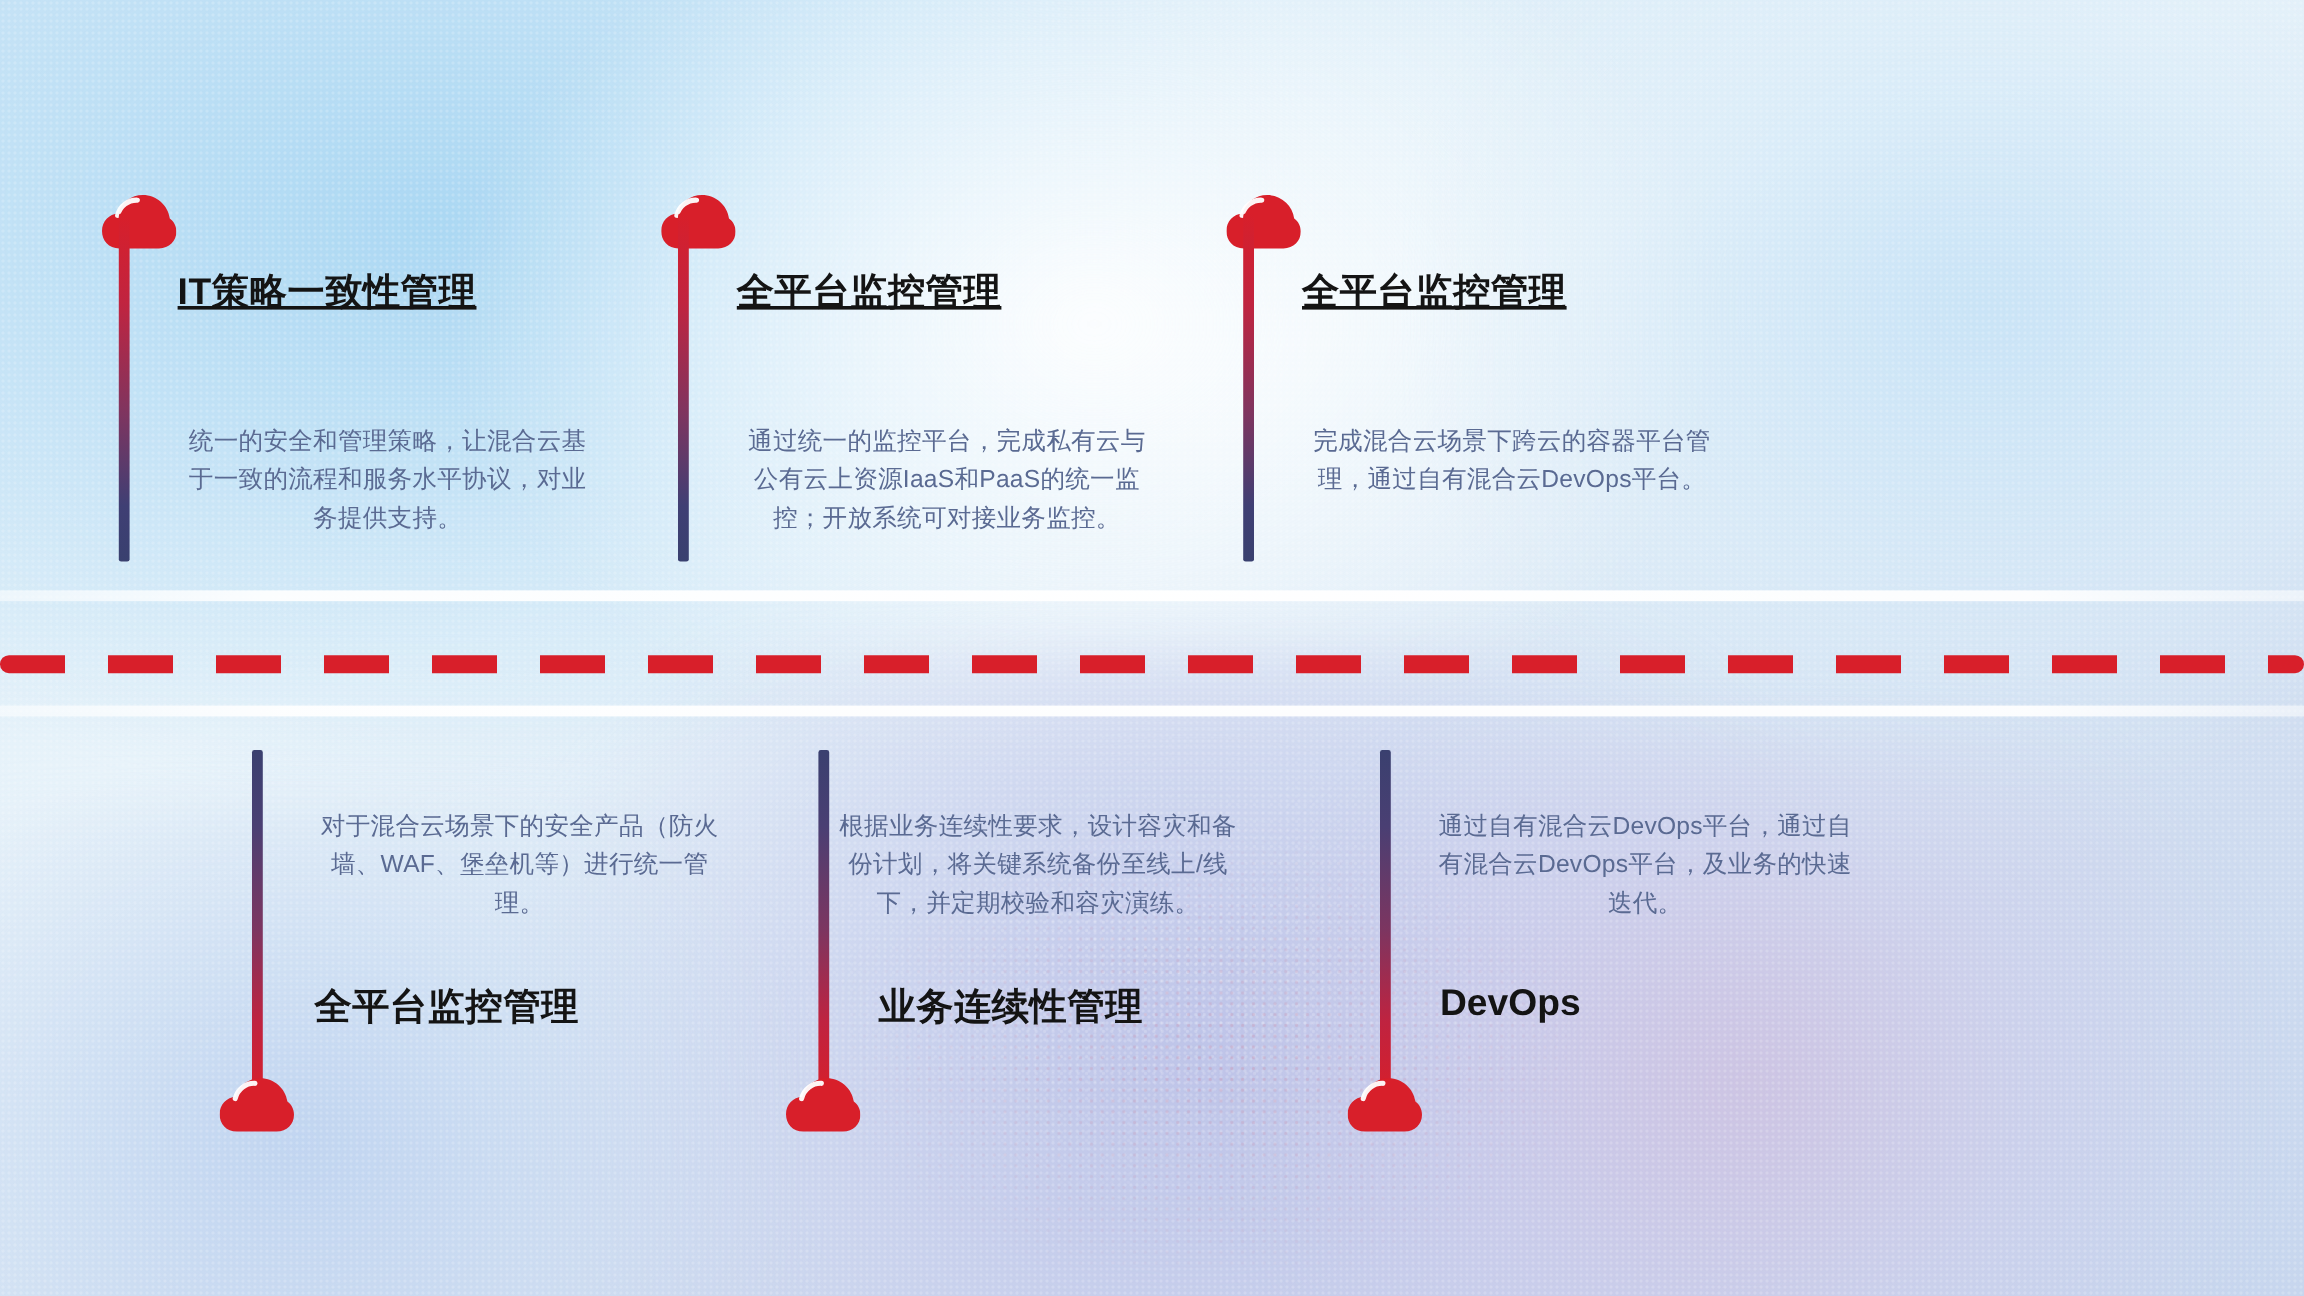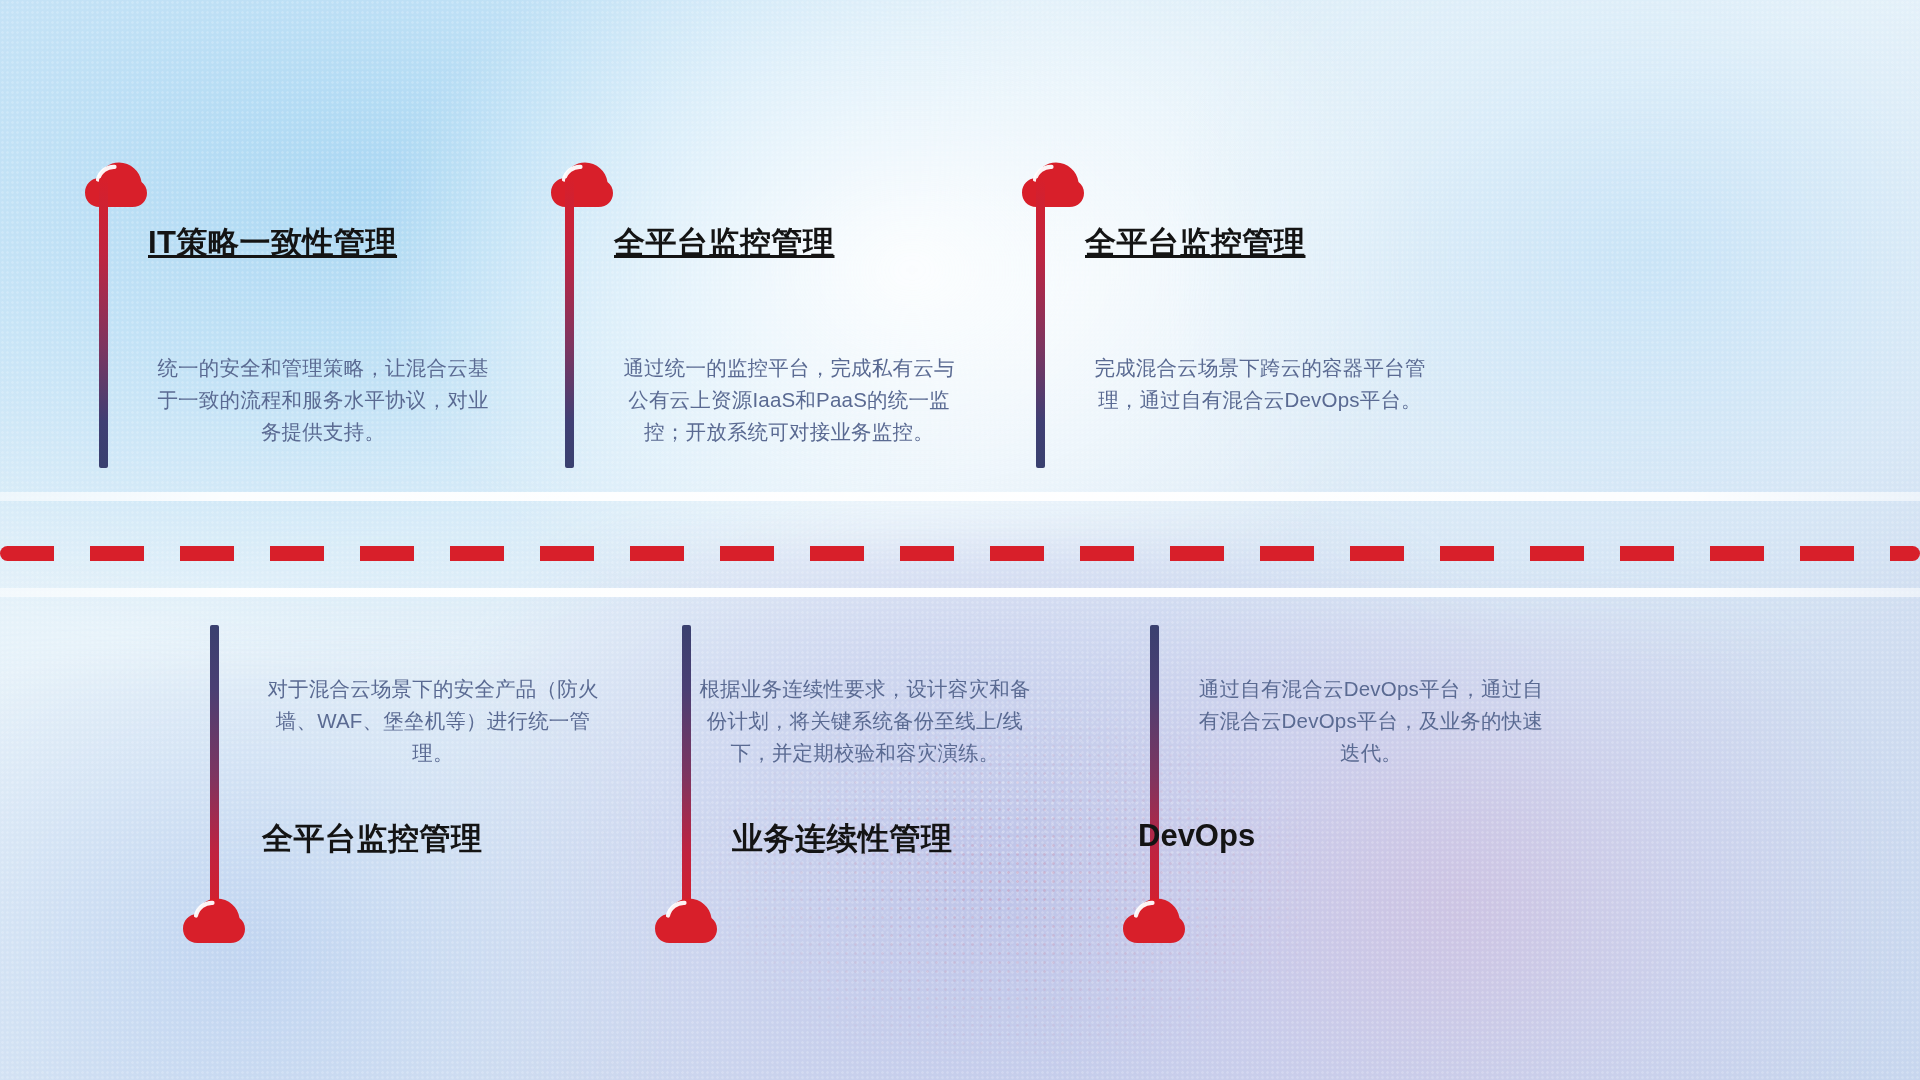--- a/index.html
+++ b/index.html
@@ -151,17 +151,17 @@
     <div class="heading" style="left:732px">业务连续性管理</div>
     <div class="body" style="left:690px;width:350px">根据业务连续性要求，设计容灾和备份计划，将关键系统备份至线上/线下，并定期校验和容灾演练。</div>
   </div>
 
   <div class="col row-bot">
     <div class="stem stem-up" style="left:1150px"></div>
     <svg class="cloud" style="left:1123px" viewBox="0 0 62 46">
       <path d="M14.5 45 C5.5 45 0 38.5 0 30.5 C0 22.5 6 16.5 13.5 16 C16 6.5 24.5 0.5 34 0.5 C45.5 0.5 55 9 56.5 20 C60 22.5 62 26.5 62 31 C62 39 56 45 47.5 45 Z" fill="#d81f2a"></path>
       <path d="M13 17.5 C15 9.5 22 4.5 29.5 4.8" stroke="#ffffff" stroke-width="4.2" fill="none" stroke-linecap="round" opacity=".95"></path>
     </svg>
-    <div class="heading latin" style="left:1138px">DevOps</div>
+    <div class="heading latin" style="left:1200px">DevOps</div>
     <div class="body" style="left:1196px;width:350px">通过自有混合云DevOps平台，通过自有混合云DevOps平台，及业务的快速迭代。</div>
   </div>
 
 </div>
 
 </body></html>

